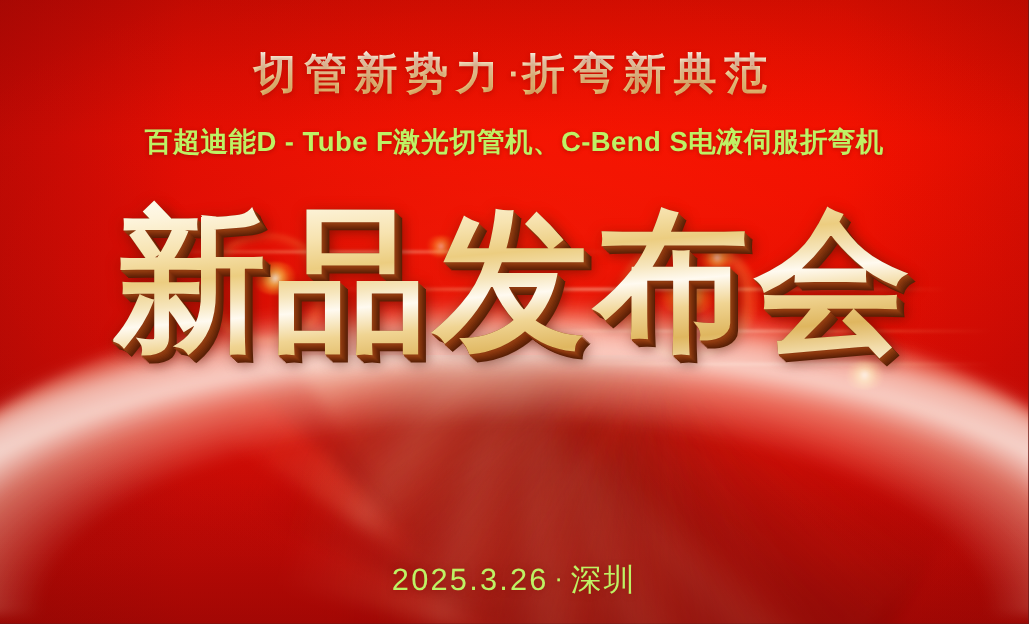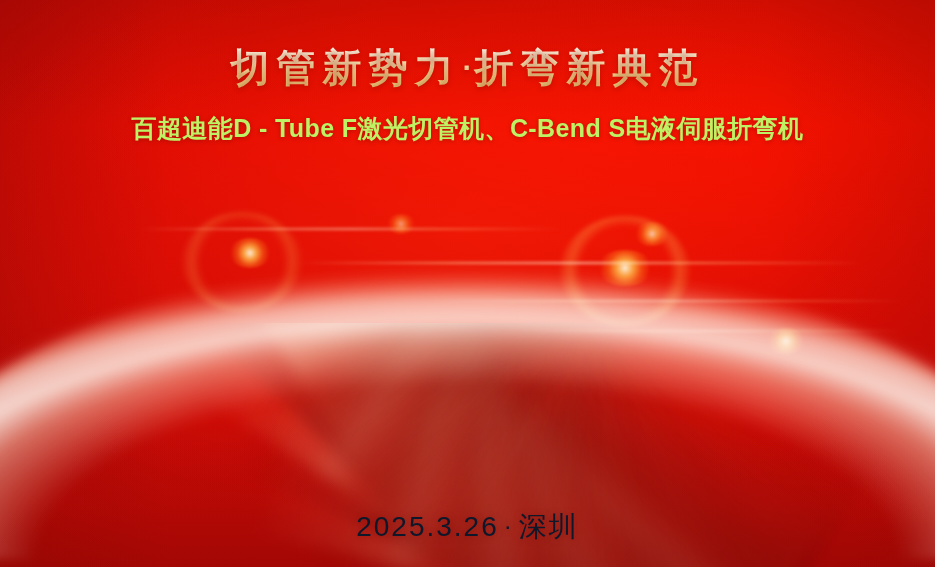--- a/index.html
+++ b/index.html
@@ -219,21 +219,21 @@
 
   .date-line {
     position: absolute;
     top: 508px;
     left: 0;
     right: 0;
     text-align: center;
     font-size: 28px;
     font-weight: 400;
     letter-spacing: 2px;
-    color: #0f172a;
+    color: #bef264;
     text-shadow: 0 1px 6px rgba(130,12,0,0.50);
     white-space: nowrap;
   }
   .date-dot {
     padding: 0 5px;
     font-size: 24px;
     vertical-align: 0.08em;
   }
 </style>
 </head>
@@ -276,19 +276,25 @@
   <div class="flare-ring" style="left:182px; top:212px; width:120px; height:100px; opacity:.7;"></div>
 
   <div class="content">
 
     <div class="title-line">
       <span>切管新势力</span><span class="title-dot">·</span><span>折弯新典范</span>
     </div>
 
     <div class="subtitle-line">百超迪能D - Tube F激光切管机、C-Bend S电液伺服折弯机</div>
 
+    <div class="headline-wrap">
+      <div class="headline">
+        <span class="headline-shadow">新品发布会</span>
+        <span class="headline-face">新品发布会</span>
+      </div>
+    </div>
 
     <div class="date-line">
       <span>2025.3.26</span><span class="date-dot">·</span><span>深圳</span>
     </div>
 
   </div>
 </div>
 
 </body></html>

